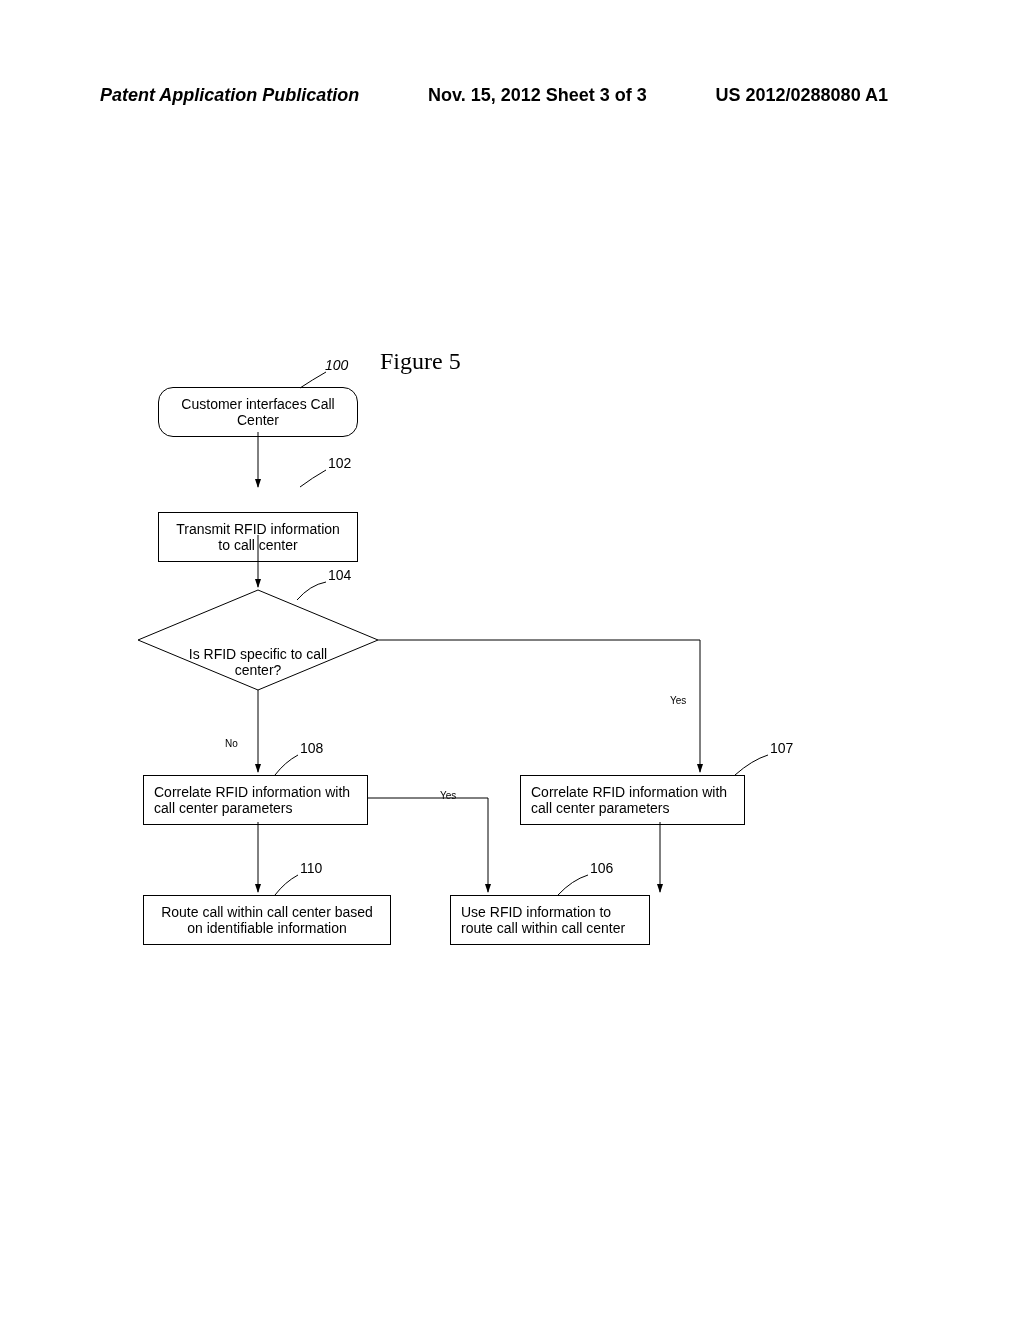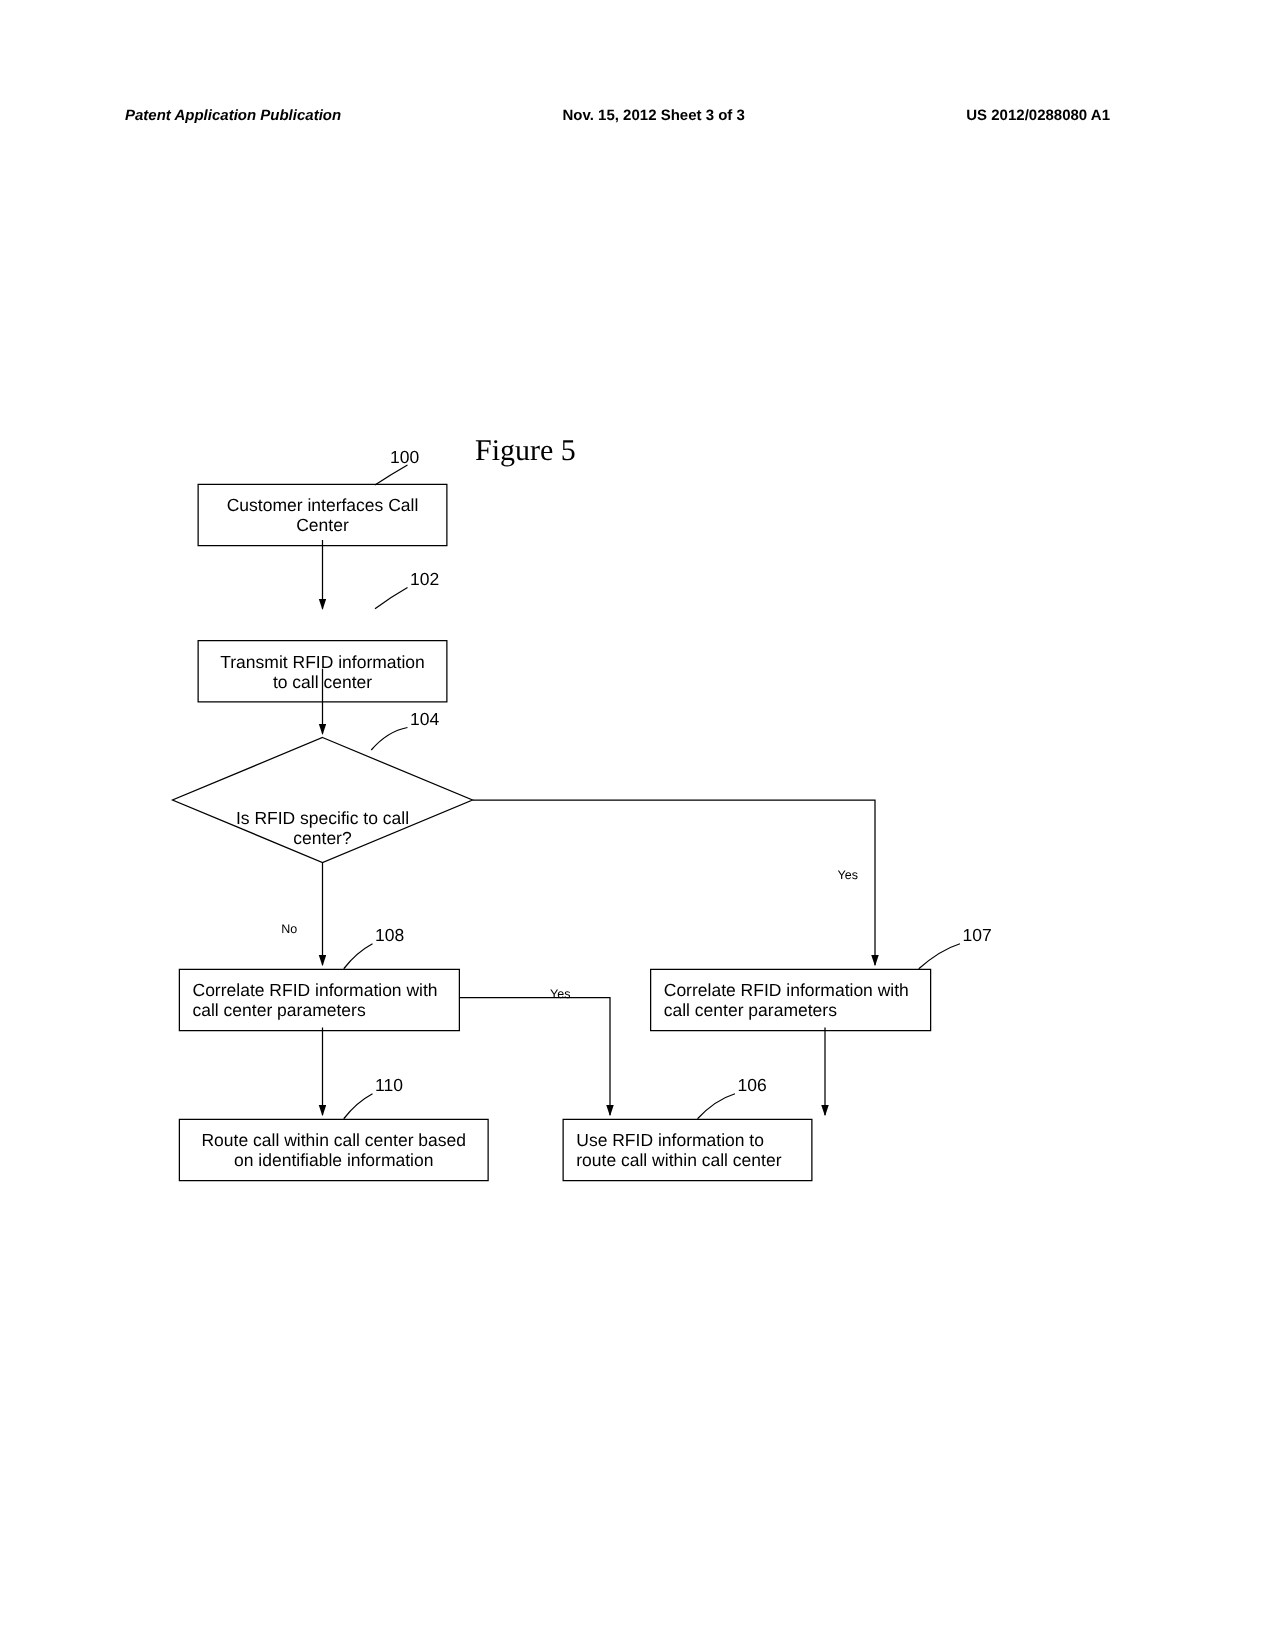--- a/index.html
+++ b/index.html
@@ -13,21 +13,21 @@
     }
     .header {
       position: absolute;
       top: 85px;
       left: 0;
       width: 988px;
       display: flex;
       justify-content: space-between;
       padding: 0 100px;
       box-sizing: border-box;
-      font-size: 12px;
+      font-size: 18px;
       font-weight: bold;
       text-align: right;
     }
     .header-left {
       font-style: italic;
     }
     .figure-title {
       position: absolute;
       top: 320px;
       left: 380px;
@@ -82,24 +82,24 @@
 <body>
 
 <div class="header">
   <span class="header-left">Patent Application Publication</span>
   <span>Nov. 15, 2012  Sheet 3 of 3</span>
   <span>US 2012/0288080 A1</span>
 </div>
 
 <div class="figure-title">Figure 5</div>
 
-<div class="box" style="top:387px; left:158px; width:200px;">
+<div class="box" style="top:387px; left:158px; width:200px;border-radius:15px;">
   <span>Customer interfaces Call Center</span>
 </div>
-<div class="ref-num" style="top:357px; left:312px;">100</div>
+<div class="ref-num" style="top:357px; left:325px;font-style:italic;">100</div>
 
 <div class="box" style="top:512px; left:158px; width:200px;">
   <span>Transmit RFID information to call center</span>
 </div>
 <div class="ref-num" style="top:455px; left:328px;">102</div>
 
 <svg width="1024" height="1320">
   <polygon points="258,590 378,640 258,690 138,640" class="arrowline" style="fill:white"></polygon>
 </svg>
 <div class="diamond-text" style="top:622px; left:188px; width:140px;margin-top:24px;">Is RFID specific to call center?</div>

